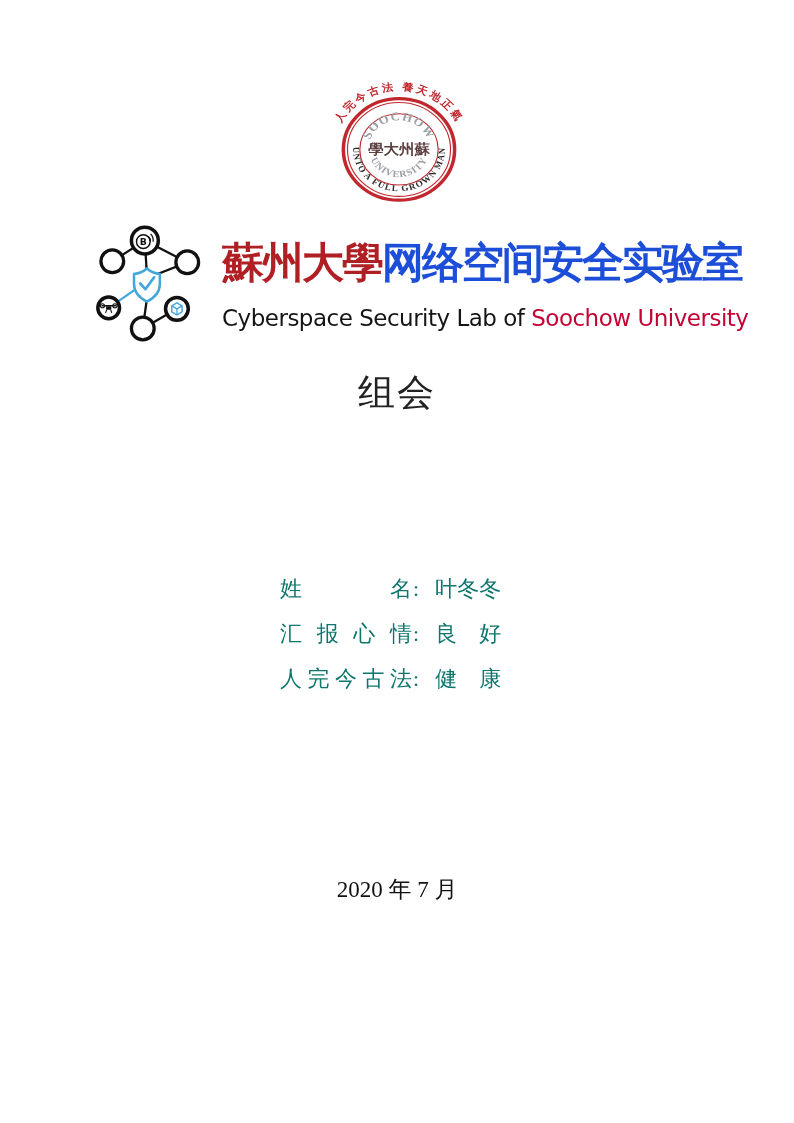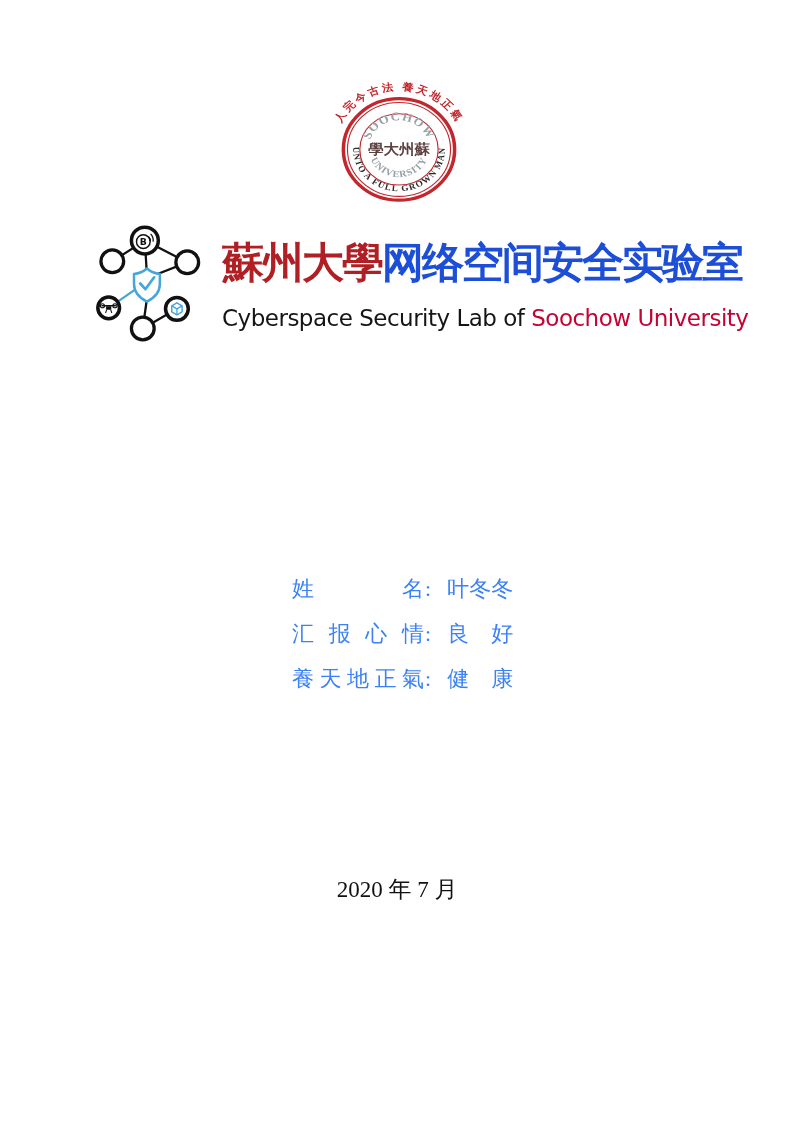--- a/index.html
+++ b/index.html
@@ -31,21 +31,21 @@
   
   .main-title {
     position:absolute; left:0; top:368px; width:100%;
     text-align:center; font-size:37px; color:#222; letter-spacing:2px;
   }
   .report-title {
     position:absolute; left:0; top:489px; width:100%;
     text-align:center; font-size:24px; font-weight:bold; color:#111;
   }
   
-  .form { position:absolute; left:292px; top:574px; font-size:22px; color:#3b82f6; }
+  .form { position:absolute; left:280px; top:574px; font-size:22px; color:#0f766e; }
   .form-row { display:flex; align-items:baseline; height:28px; margin-bottom:17px; }
   .form-label {
     display:inline-block; width:132px;
     text-align:justify; text-align-last:justify;
   }
   .form-colon { margin-left:1px; }
   .form-value { margin-left:16px; white-space:pre; }
   
   .date-line {
     position:absolute; left:0; top:874px; width:100%;
@@ -135,34 +135,35 @@
     </g>
   </svg>
 
   <div class="cn-line">
     <span class="uni">蘇州大學</span><span class="lab">网络空间安全实验室</span>
   </div>
   <div class="en-line">
     <span>Cyberspace Security Lab of </span><span class="uni">Soochow University</span>
   </div>
 
+  <div class="main-title">组会</div>
 
   <div class="form">
     <div class="form-row">
       <span class="form-label">姓名</span>
       <span class="form-colon">:</span>
       <span class="form-value">叶冬冬</span>
     </div>
     <div class="form-row">
       <span class="form-label">汇报心情</span>
       <span class="form-colon">:</span>
       <span class="form-value">良　好</span>
     </div>
     <div class="form-row">
-      <span class="form-label">養天地正氣</span>
+      <span class="form-label">人完今古法</span>
       <span class="form-colon">:</span>
       <span class="form-value">健　康</span>
     </div>
   </div>
 
   <div class="date-line">2020 年 7 月</div>
 
 </div>
 
 </body></html>

